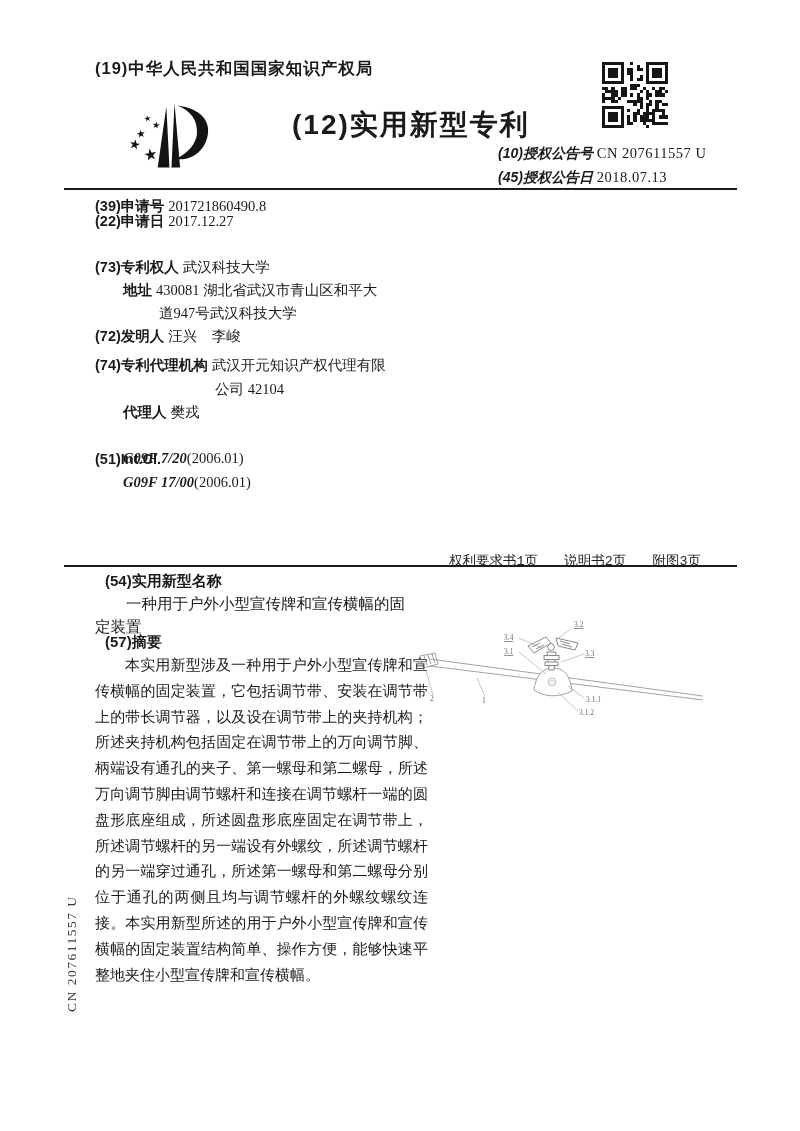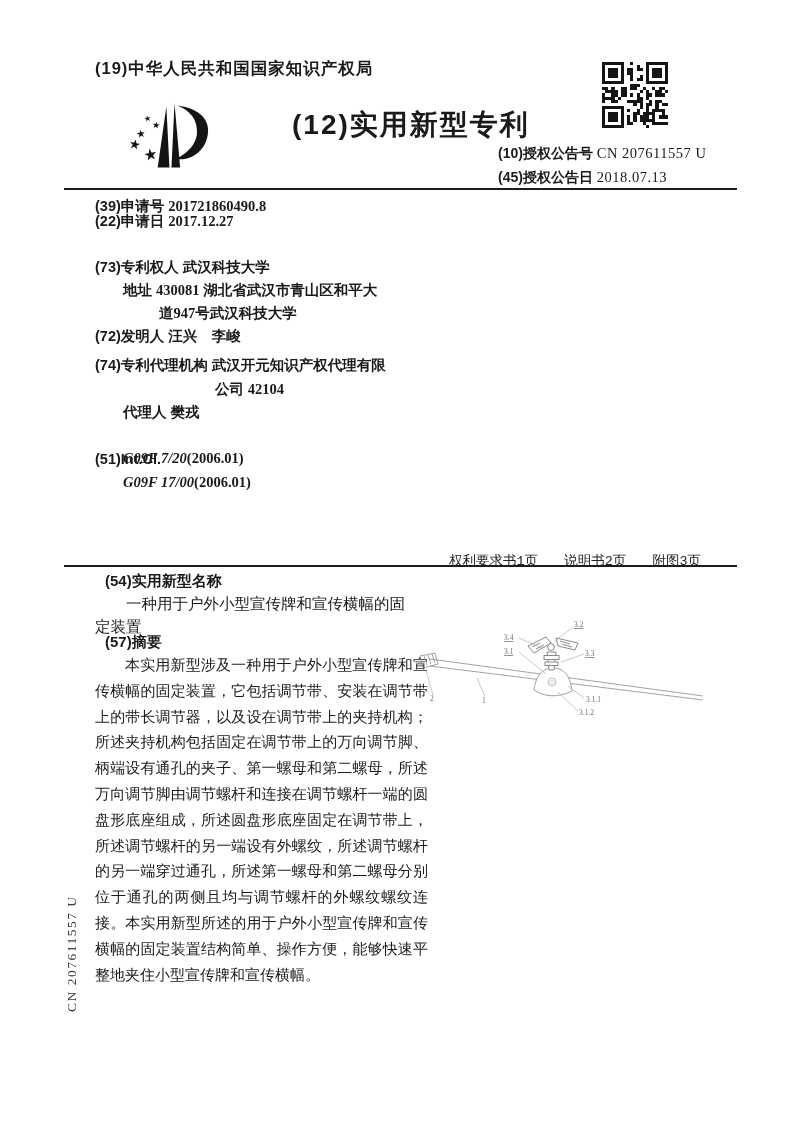--- a/index.html
+++ b/index.html
@@ -9,29 +9,29 @@
     background:#ffffff; overflow:hidden;
     font-family:"Liberation Sans", sans-serif; color:#1a1a1a;
   }
 
   
   .office { position:absolute; left:95px; top:58px; font-size:16.5px; font-weight:bold; letter-spacing:1px; }
   .logo { position:absolute; left:120px; top:93px; width:107px; height:90px; }
   .doc-type { position:absolute; left:292px; top:106px; font-size:28px; font-weight:bold; letter-spacing:2px; }
   .qr { position:absolute; left:601px; top:62px; width:68px; height:66px; }
   .pub-row { position:absolute; left:498px; white-space:nowrap; font-size:14px; }
-  .pub-row .lbl { font-weight:bold; }
+  .pub-row .lbl { font-weight:bold;font-style:italic; }
   .pub-row .val { font-family:"Liberation Serif", serif; font-size:14.5px; letter-spacing:0.5px; }
   .rule { position:absolute; left:64px; width:673px; height:2.4px; background:#1c1c1c; }
 
   
   .biblio { position:absolute; left:95px; top:197px; width:360px; height:300px; font-size:14.5px; }
   .biblio .row { position:absolute; left:0; white-space:nowrap; }
   .biblio .lbl { font-weight:bold; }
-  .biblio .val { font-family:"Liberation Serif", serif;font-weight:bold; }
+  .biblio .val { font-family:"Liberation Serif", serif; }
   .intcl-cls { font-family:"Liberation Serif", serif; font-style:italic; font-weight:bold; }
 
   .pages-summary { position:absolute; left:95px; top:552px; width:606px; text-align:right; font-size:13.5px; color:#222;font-family:Liberation Mono, monospace; }
   .pages-summary span { margin-left:18px; }
 
   
   .sec-label { position:absolute; left:95px; font-size:15px; font-weight:bold;margin-left:10px; }
   .patent-title { position:absolute; left:95px; top:592px; width:322px; font-size:15.5px; line-height:23px; text-indent:2em; font-family:"Liberation Serif", serif; }
   .abstract-text { position:absolute; left:95px; top:653px; width:333px; font-size:15px; line-height:25.8px; text-indent:2em; text-align:justify; font-family:"Liberation Serif", serif; color:#1b1b1b; }
 

